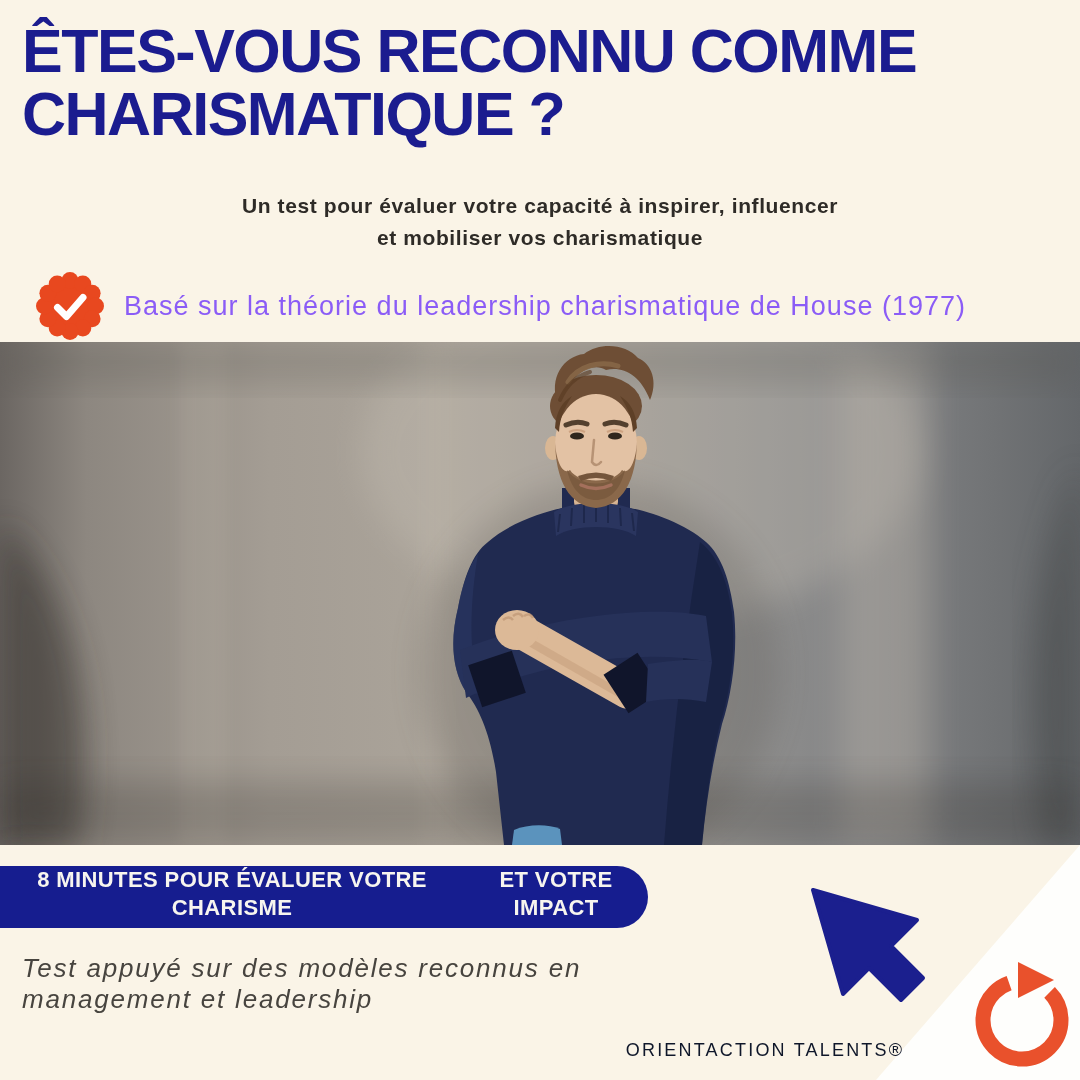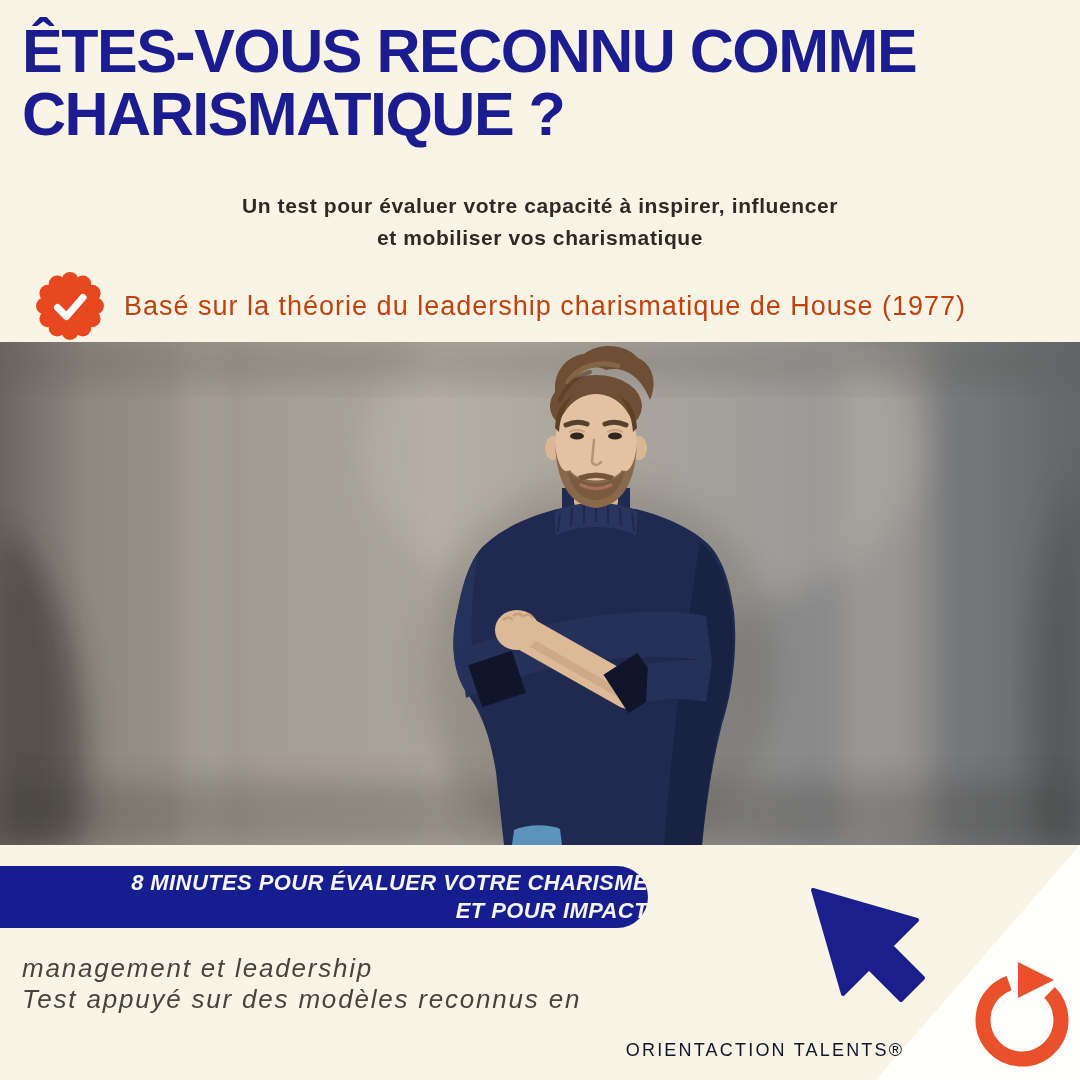--- a/index.html
+++ b/index.html
@@ -19,33 +19,32 @@
   .subtitle{
     position:absolute; left:0; top:190px; width:1080px; text-align:center;
     color:#2E2B27; font-weight:700; font-size:21px; line-height:32px; letter-spacing:0.6px;
   }
   .subtitle span{display:block;}
   
   .credential{position:absolute; left:36px; top:272px; width:1030px; height:70px;}
   .badge-svg{position:absolute; left:0; top:0;}
   .credential-text{
     position:absolute; left:88px; top:19px; width:940px;
-    color:#c2410c; font-size:27px; letter-spacing:1px; font-weight:400;
+    color:#8b5cf6; font-size:27px; letter-spacing:1px; font-weight:400;
   }
   
   .photo{position:absolute; left:0; top:342px; width:1080px; height:503px; overflow:hidden;}
   .photo svg{display:block;}
   
   .banner{
     position:absolute; left:0; top:866px; width:648px; height:62px;
     background:#161D8F; border-radius:0 31px 31px 0;
-    display:flex; flex-direction:column; justify-content:center; align-items:flex-end;
+    display:flex; flex-direction:row; justify-content:center; align-items:flex-start;
     color:#F7F5EF; font-weight:700; font-size:22px; line-height:28px; letter-spacing:0.4px;
     text-align:center;
-    font-style:italic;
   }
   
   .note{
     position:absolute; left:22px; top:953px; width:640px;
     color:#47443F; font-style:italic; font-size:26px; line-height:31px; letter-spacing:1.8px;
   }
   .note span{display:block;}
   
   .cursor-svg{position:absolute; left:798px; top:880px;}
   .corner{
@@ -198,26 +197,26 @@
         <path d="M560,58 C566,44 576,34 590,30" fill="none" stroke="#57391F" stroke-width="4" stroke-linecap="round" opacity="0.6"></path>
 
         <path d="M555,86 C556,70 562,60 572,54 C564,66 560,76 559,90 Z" fill="#5E4027"></path>
         <path d="M637,86 C636,70 630,60 620,54 C628,66 632,76 633,90 Z" fill="#5E4027"></path>
       </g>
     </svg>
   </div>
 
   <div class="banner">
     <span>8 MINUTES POUR ÉVALUER VOTRE CHARISME</span>
-    <span>ET POUR IMPACT</span>
+    <span>ET VOTRE IMPACT</span>
   </div>
 
   <div class="note">
+    <span>Test appuyé sur des modèles reconnus en</span>
     <span>management et leadership</span>
-    <span>Test appuyé sur des modèles reconnus en</span>
   </div>
 
   <svg class="cursor-svg" width="140" height="130" viewBox="0 0 140 130" aria-hidden="true">
     <polygon points="15,10 45,114 71,88 103,120 125,98 93,66 119,40" fill="#1B1F8E" stroke="#1B1F8E" stroke-width="4" stroke-linejoin="round"></polygon>
   </svg>
 
   <div class="corner"></div>
 
   <svg class="refresh-svg" width="124" height="124" viewBox="-62 -62 124 124" aria-hidden="true">
     <circle cx="0" cy="0" r="39" fill="none" stroke="#E9512C" stroke-width="15" stroke-dasharray="201 44" transform="rotate(-45)"></circle>

